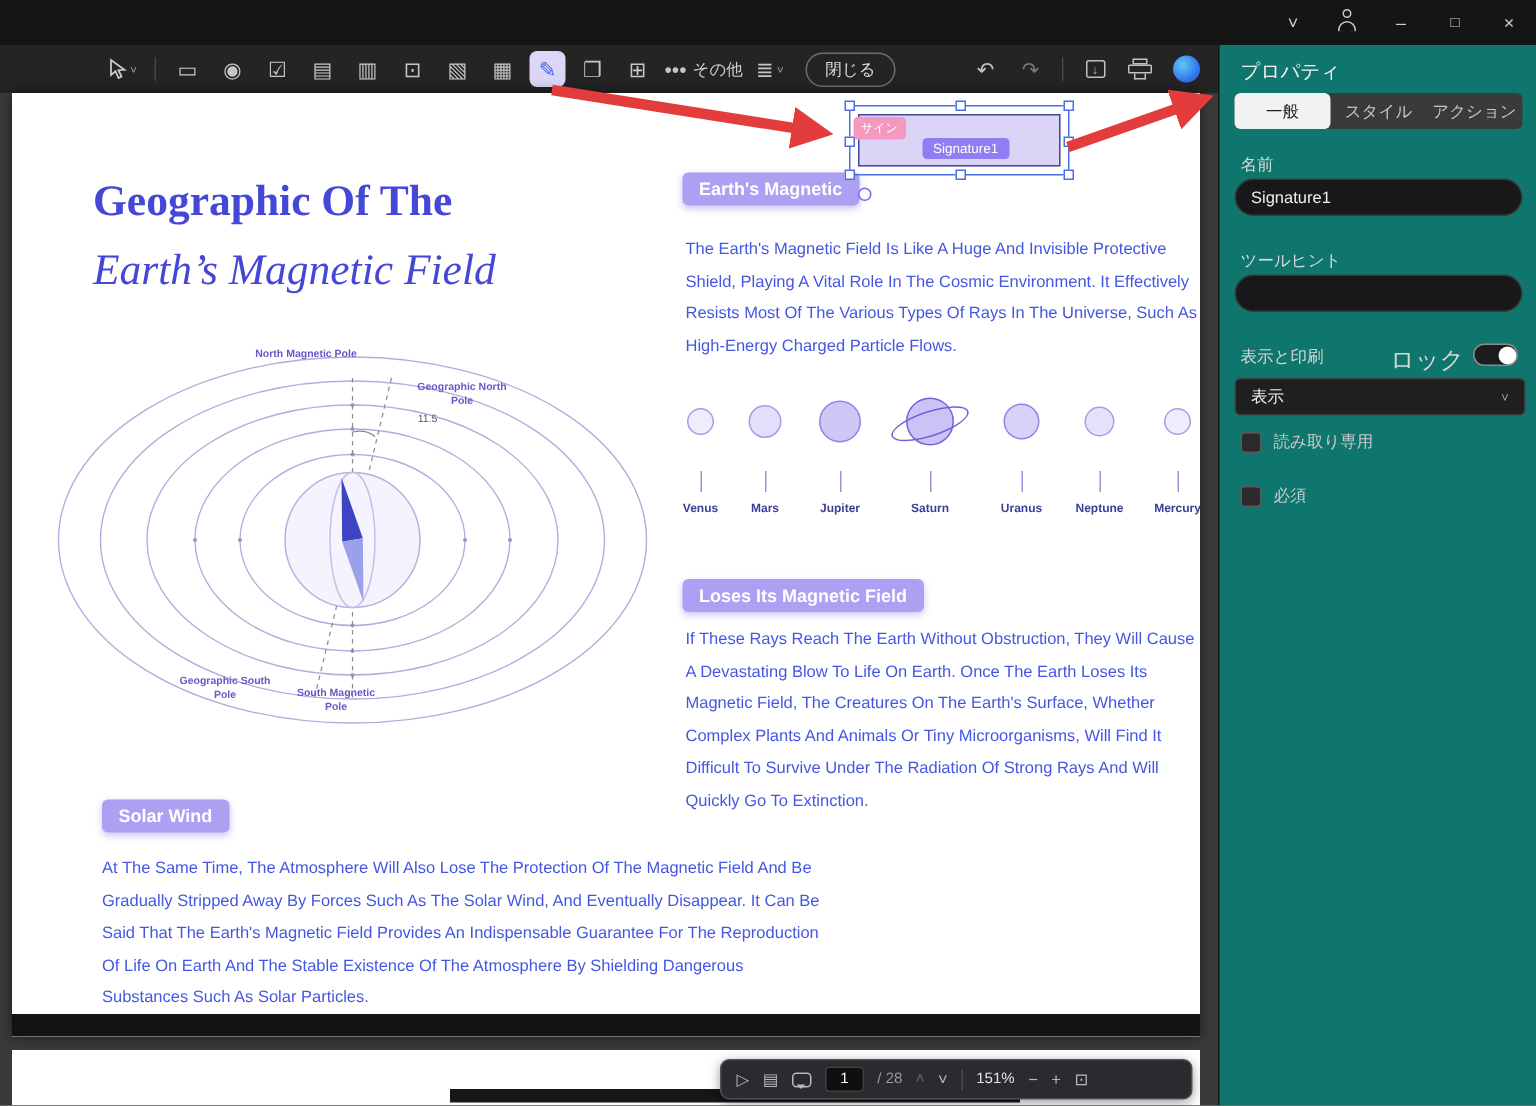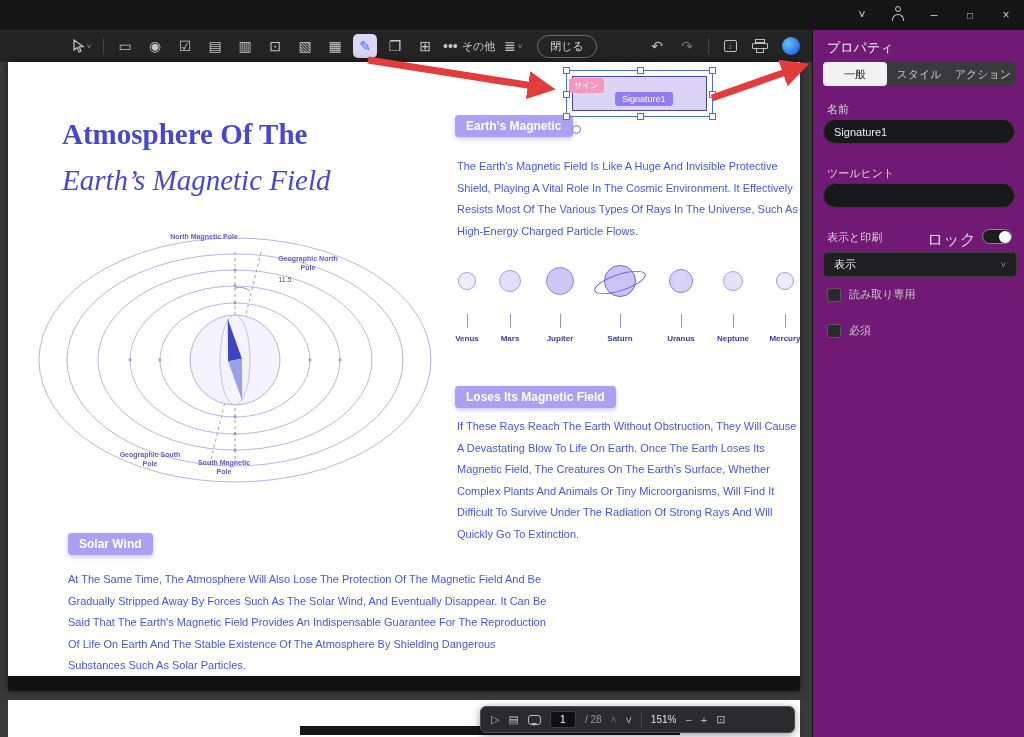--- a/index.html
+++ b/index.html
@@ -114,21 +114,21 @@
   .fb-bubble { width:13px; height:10px; border:1.3px solid #b9b9b9; border-radius:3px; position:relative; }
   .fb-bubble::after { content:''; position:absolute; bottom:-5px; left:2px; border:3px solid transparent; border-top-color:#b9b9b9; }
   .fb-input { width:26px; height:17px; background:#0f0f10; border:1px solid #3f3f42; border-radius:3px;
               color:#fff; font-size:10px; text-align:center; font-family:inherit; }
   .fb-total { color:#9a9a9a; font-size:10px; }
   .fb-dim { color:#6a6a6a; font-size:10px; }
   .fb-div { width:1px; height:14px; background:#4a4a4e; }
   .fb-zoom { color:#e2e2e2; font-size:10px; }
 
   
-  .panel { position:absolute; left:812px; top:30px; width:212px; height:707px; background:#701a75;
+  .panel { position:absolute; left:812px; top:30px; width:212px; height:707px; background:#0f766e;
            border-left:1px solid #131313; }
   .panel-title { position:absolute; left:14px; top:9px; color:#f0f0f0; font-size:13px; }
   .tabs { position:absolute; left:10px; top:32px; width:192px; height:24px; background:#3a3a3d;
           border-radius:4px; display:flex; }
   .tab { flex:1; display:flex; align-items:center; justify-content:center; font-size:11px;
          color:#c9c9c9; border-radius:4px; }
   .tab.active { background:#f2f2f2; color:#1d1d1f; }
   .field-label { position:absolute; left:14px; color:#d8d8d8; font-size:11px; }
   .fl-name { top:72px; } .fl-tip { top:136px; } .fl-disp { top:200px; }
   .txt-input { position:absolute; left:10px; width:192px; height:25px; background:#18181a;
@@ -212,21 +212,21 @@
           <span class="prn-body"></span>
           <span class="prn-paper"></span>
       </span>
     </span>
     <span class="ai-circle"></span>
   </div>
 
   <div class="viewport">
     <div class="page">
 
-      <div class="doc-title1">Atmosphere Of The</div>
+      <div class="doc-title1">Geographic Of The</div>
       <div class="doc-title2">Earth’s Magnetic Field</div>
 
       <svg class="diagram" width="420" height="340" viewBox="0 0 420 340">
         <g stroke="#a59dd6" fill="none" stroke-width="0.9" opacity="0.85">
           <ellipse cx="217" cy="138" rx="75" ry="57"></ellipse>
           <ellipse cx="217" cy="138" rx="105" ry="74"></ellipse>
           <ellipse cx="217" cy="138" rx="137" ry="90"></ellipse>
           <ellipse cx="217" cy="138" rx="168" ry="106"></ellipse>
           <ellipse cx="217" cy="138" rx="196" ry="122"></ellipse>
         </g>

